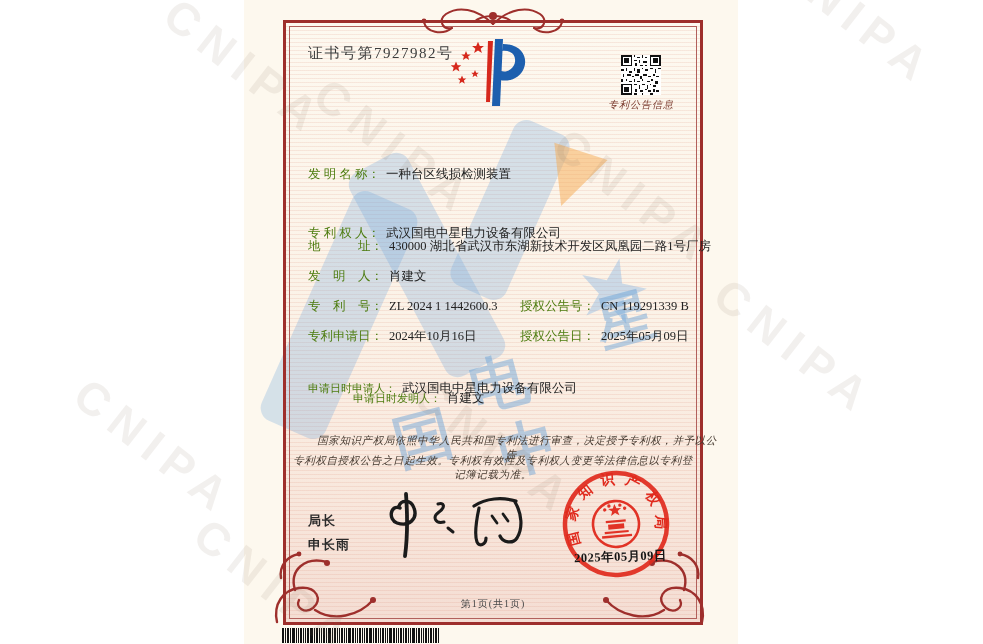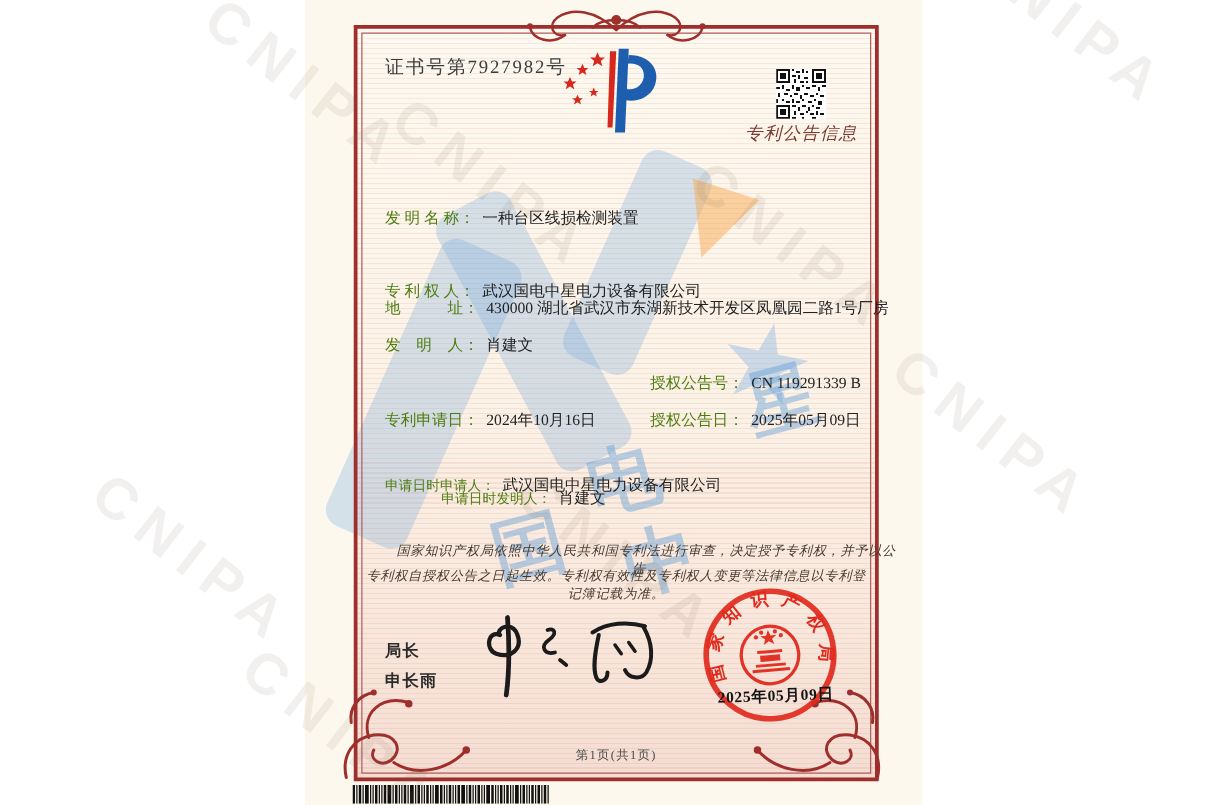--- a/index.html
+++ b/index.html
@@ -50,21 +50,21 @@
   .row.small .lbl { letter-spacing:0; }
 
   .statement { position:absolute; left:49px; width:400px; text-align:center;
                font-size:10.5px; font-style:italic; color:#463a30; letter-spacing:0.6px; }
 
   .officer { position:absolute; left:64px; font-family:"Liberation Sans",sans-serif;
              font-weight:bold; font-size:13px; color:#2b2b2b; letter-spacing:1px; }
 
   .qr-box { position:absolute; left:377px; top:55px; width:40px; height:40px; background:#fff; }
   .qr-caption { position:absolute; left:352px; top:98px; width:90px; text-align:center;
-                font-size:14px; font-style:italic; color:#7a3b2e; letter-spacing:1px; }
+                font-size:10px; font-style:italic; color:#7a3b2e; letter-spacing:1px; }
 
   .seal { position:absolute; left:316px; top:468px; width:112px; height:112px;
           transform:rotate(-5deg); z-index:11; }
   .seal-date { position:absolute; left:330px; top:548px; width:130px; font-size:12.5px;
                font-weight:bold; color:#151515; letter-spacing:0.5px; transform:rotate(-2deg); z-index:12; }
 
   .footer-page { position:absolute; left:39px; top:597px; width:420px; text-align:center;
                  font-size:10px; color:#4a4a4a; letter-spacing:1px; }
 
   .barcode { position:absolute; left:38px; top:628px; width:158px; height:15px; z-index:12; }
@@ -232,20 +232,23 @@
       </div>
       <div class="row" style="left:64px;top:225px;">
         <span class="lbl">专 利 权 人：</span><span class="val">武汉国电中星电力设备有限公司</span>
       </div>
       <div class="row" style="left:64px;top:238px;">
         <span class="lbl">地　　　址：</span><span class="val">430000 湖北省武汉市东湖新技术开发区凤凰园二路1号厂房</span>
       </div>
       <div class="row" style="left:64px;top:268px;">
         <span class="lbl">发　明　人：</span><span class="val">肖建文</span>
       </div>
+      <div class="row" style="left:64px;top:298px;">
+        <span class="lbl">专　利　号：</span><span class="val">ZL 2024 1 1442600.3</span>
+      </div>
       <div class="row" style="left:276px;top:298px;">
         <span class="lbl">授权公告号：</span><span class="val">CN 119291339 B</span>
       </div>
       <div class="row" style="left:64px;top:328px;text-align:right;">
         <span class="lbl">专利申请日：</span><span class="val">2024年10月16日</span>
       </div>
       <div class="row" style="left:276px;top:328px;">
         <span class="lbl">授权公告日：</span><span class="val">2025年05月09日</span>
       </div>
       <div class="row small" style="left:64px;top:380px;">

